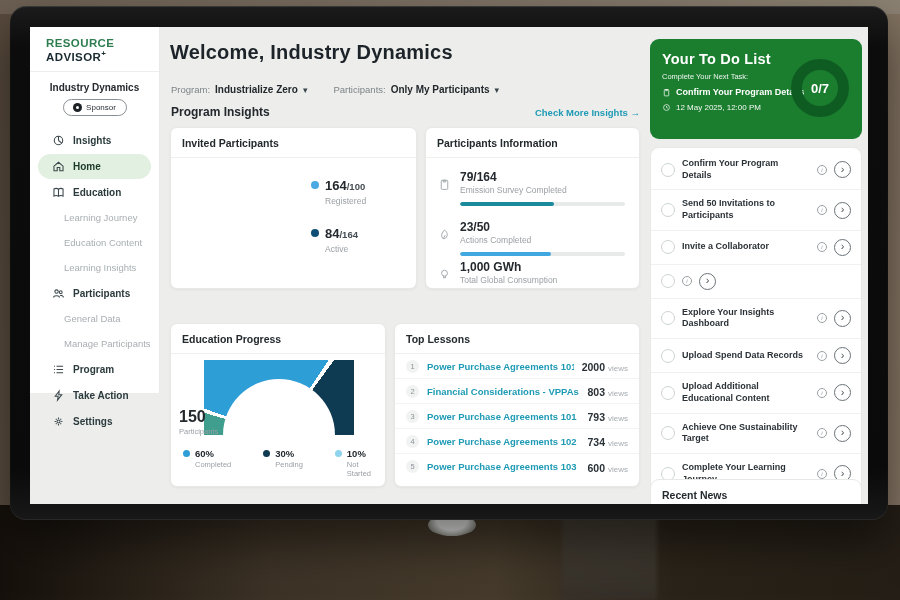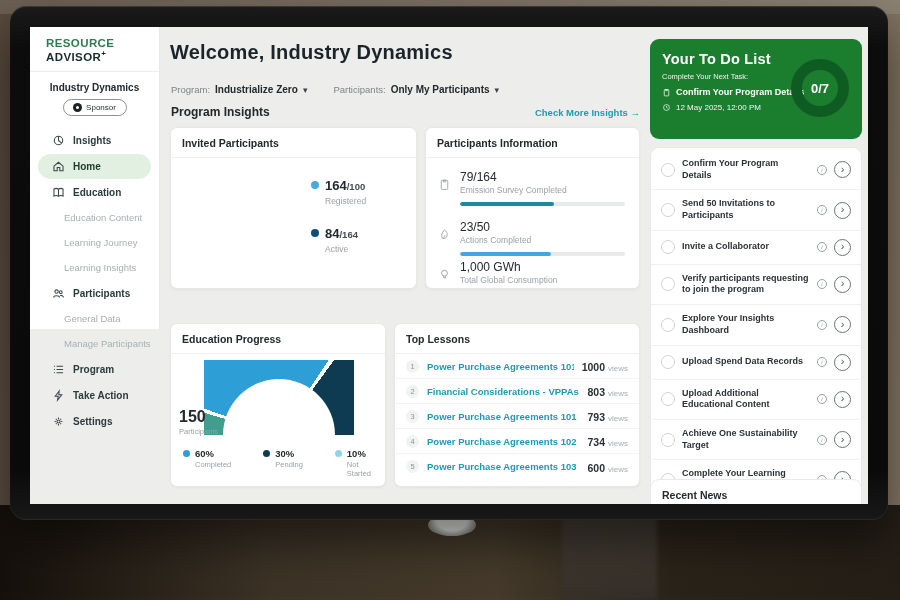--- a/index.html
+++ b/index.html
@@ -20,21 +20,21 @@
     filter:blur(.6px); }
 
   
   .monitor { position:absolute; left:10px; top:6px; width:878px; height:514px;
     background:linear-gradient(180deg,#1b1b1b 0%,#0c0c0c 8%,#0a0a0a 90%,#181818 100%);
     border-radius:16px; padding:21px 20px 16px;
     box-shadow:0 22px 45px rgba(0,0,0,.5), inset 0 1px 1px rgba(255,255,255,.14), inset 0 -1px 1px rgba(255,255,255,.08); }
   .screen { position:relative; width:838px; height:477px; background:#edeeec; overflow:hidden; }
 
   
-  .sidebar { position:absolute; left:0; top:0; width:130px; height:302px; background:#fff;
+  .sidebar { position:absolute; left:0; top:0; width:130px; height:366px; background:#fff;
     border-right:1px solid #e9eae8; }
   .logo { padding:10px 0 8px 16px; font-size:11.5px; font-weight:bold; letter-spacing:.4px;
     border-bottom:1px solid #eceded; }
   .logo .g { color:#2e7d4f; } .logo .d { color:#182a30; } .logo sup { font-size:8px; color:#182a30; }
   .org { text-align:center; font-size:10px; font-weight:bold; color:#23292e; margin-top:10px; }
   .badge-pill { width:64px; margin:6px auto 0; height:17px; border:1px solid #8b9094; border-radius:9px;
     display:flex; align-items:center; justify-content:center; gap:4px; font-size:8px; color:#2b3136; background:#fff; }
   .badge-dot { width:9px; height:9px; border-radius:50%; background:#1c2225; position:relative; }
   .badge-dot::after { content:""; position:absolute; left:3px; top:3px; width:3px; height:3px; border-radius:50%; background:#fff; }
   .menu { margin-top:12px; }
@@ -74,21 +74,21 @@
   .dl-line { display:flex; align-items:center; gap:6px; }
   .dot { width:8px; height:8px; border-radius:50%; flex:none; }
   .dot.lb { background:#4aa9e2; } .dot.db { background:#0e4f77; }
   .dl-num { font-size:13px; font-weight:bold; color:#23292e; }
   .dl-den { font-size:9.5px; font-weight:bold; color:#444c51; }
   .dl-sub { font-size:8.5px; color:#9aa1a5; margin:2px 0 0 14px; }
 
   
   .irow { position:absolute; left:12px; right:14px; }
   .irow .ic { position:absolute; left:0; top:8px; width:13px; height:13px; stroke:#9aa2a6; fill:none; stroke-width:1.4; }
-  .irow .iv { margin-left:22px; font-size:12px; font-weight:normal; color:#23292e; }
+  .irow .iv { margin-left:22px; font-size:12px; font-weight:bold; color:#23292e; }
   .irow .il { margin-left:22px; font-size:8.5px; color:#9aa1a5; margin-top:1px; }
   .bar { margin-left:22px; margin-top:7px; height:4px; border-radius:2px; background:#e8eae9; position:relative; overflow:hidden; }
   .bar i { position:absolute; left:0; top:0; bottom:0; border-radius:2px; display:block; }
   .bar.teal i { background:#1a8a9d; width:57%; }
   .bar.blue i { background:#41a7e1; width:55%; }
 
   
   .gauge { position:absolute; left:33px; top:36px; width:150px; height:75px; overflow:hidden; }
   .gauge-arc { position:absolute; inset:0;
     background:conic-gradient(from 270deg at 50% 100%,
@@ -178,24 +178,24 @@
             </svg>
         <span>Home</span>
       </div>
       <div class="mi">
         <svg viewBox="0 0 20 20">
               <path d="M10 5 C8 3.5 5 3.5 3 4.5 V15.5 C5 14.5 8 14.5 10 16 C12 14.5 15 14.5 17 15.5 V4.5 C15 3.5 12 3.5 10 5 Z M10 5 V16"></path>
             </svg>
         <span>Education</span>
       </div>
       <div class="mi sub">
+        <span>Learning Journey</span>
+      </div>
+      <div class="mi sub">
         <span>Education Content</span>
-      </div>
-      <div class="mi sub">
-        <span>Learning Journey</span>
       </div>
       <div class="mi sub">
         <span>Learning Insights</span>
       </div>
       <div class="mi">
         <svg viewBox="0 0 20 20">
               <circle cx="7" cy="7" r="2.6"></circle>
               <circle cx="13.5" cy="8" r="2.1"></circle>
               <path d="M2.5 16 C2.5 12.5 11.5 12.5 11.5 16 M12.5 13 C15.5 12.5 17.5 14 17.5 16"></path>
             </svg>
@@ -331,21 +331,21 @@
             </span>
       </div>
     </div>
   </div>
 
   <div class="card" style="left:364px; top:296px; width:246px; height:164px;">
     <div class="chead">Top Lessons</div>
     <div class="lrow">
       <span class="rank">1</span>
       <span class="ltitle">Power Purchase Agreements 101</span>
-      <span><span class="lviews">1000</span><span class="lsuffix">views</span></span>
+      <span><span class="lviews">2000</span><span class="lsuffix">views</span></span>
     </div>
     <div class="lrow">
       <span class="rank">2</span>
       <span class="ltitle">Financial Considerations - VPPAs</span>
       <span><span class="lviews">803</span><span class="lsuffix">views</span></span>
     </div>
     <div class="lrow">
       <span class="rank">3</span>
       <span class="ltitle">Power Purchase Agreements 101</span>
       <span><span class="lviews">793</span><span class="lsuffix">views</span></span>
@@ -398,21 +398,20 @@
       <span class="tchev">›</span>
     </div>
     <div class="trow">
       <span class="cbox"></span>
       <span class="tlabel">Invite a Collaborator</span>
       <span class="tinfo">i</span>
       <span class="tchev">›</span>
     </div>
     <div class="trow">
       <span class="cbox"></span>
-      <span class="tlabel">Verify participants requesting to join the program</span>
       <span class="tinfo">i</span>
       <span class="tchev">›</span>
     </div>
     <div class="trow">
       <span class="cbox"></span>
       <span class="tlabel">Explore Your Insights Dashboard</span>
       <span class="tinfo">i</span>
       <span class="tchev">›</span>
     </div>
     <div class="trow">

